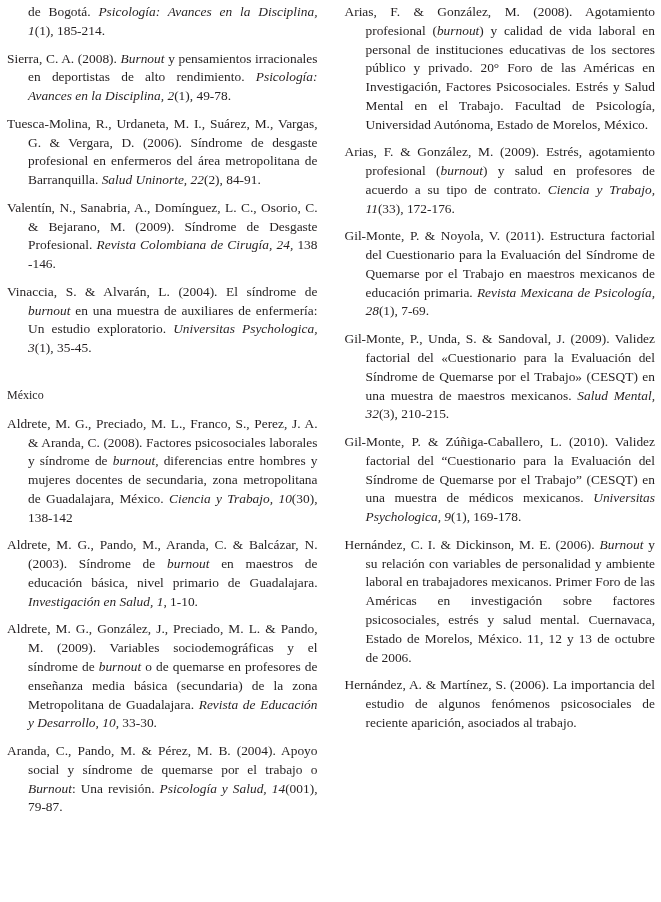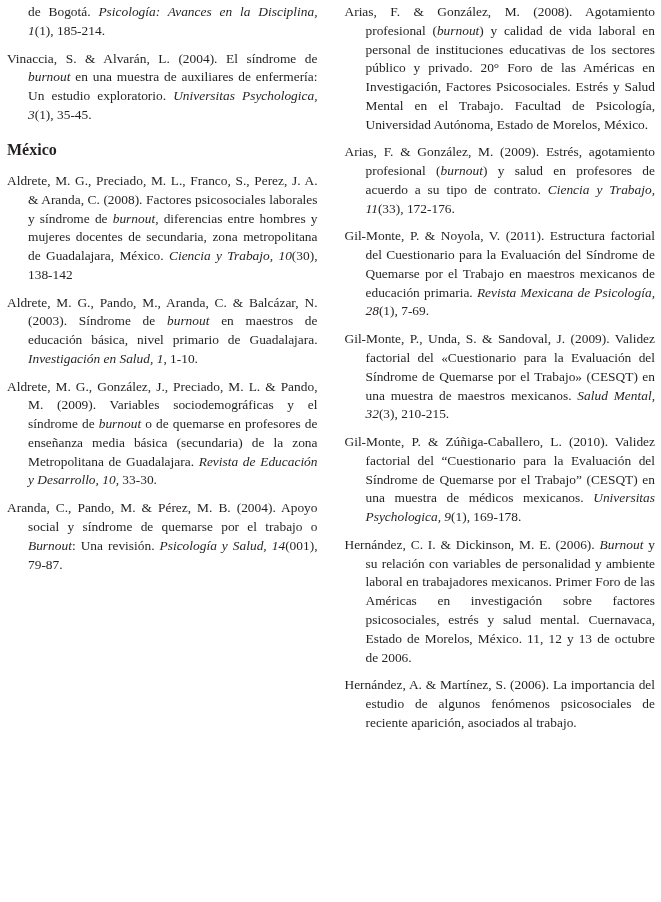--- a/index.html
+++ b/index.html
@@ -25,33 +25,36 @@
   .ref {
     margin: 0 0 9px 0;
     padding-left: 21px;
     text-indent: -21px;
     text-align: justify;
     hyphens: auto;
     -webkit-hyphens: auto;
   }
   .ref.cont { text-indent: 0; }
   .section-heading {
-    font-size: 16px;
-    font-weight: bold;
-    margin: 14px 0 11px 0;
+    font-size: 12px;
+    font-weight: normal;
+    margin: 29px 0 11px 0;
     color: #231f20;
   }
   em { font-style: italic; }
 </style>
 </head>
 <body>
 
 <div class="page">
   <div class="column">
       <p class="ref cont"><span>de Bogotá. </span><em>Psicología: Avances en la Disciplina, 1</em><span>(1), 185-214.</span></p>
+      <p class="ref"><span>Sierra, C. A. (2008). </span><em>Burnout</em><span> y pensamientos irracionales en deportistas de alto rendimiento. </span><em>Psicología: Avances en la Disciplina, 2</em><span>(1), 49-78.</span></p>
+      <p class="ref"><span>Tuesca-Molina, R., Urdaneta, M. I., Suárez, M., Vargas, G. &amp; Vergara, D. (2006). Síndrome de desgaste profesional en enfermeros del área metropolitana de Barranquilla. </span><em>Salud Uninorte, 22</em><span>(2), 84-91.</span></p>
+      <p class="ref"><span>Valentín, N., Sanabria, A., Domínguez, L. C., Osorio, C. &amp; Bejarano, M. (2009). Síndrome de Desgaste Profesional. </span><em>Revista Colombiana de Cirugía, 24,</em><span> 138 -146.</span></p>
       <p class="ref"><span>Vinaccia, S. &amp; Alvarán, L. (2004). El síndrome de </span><em>burnout</em><span> en una muestra de auxiliares de enfermería: Un estudio exploratorio. </span><em>Universitas Psychologica, 3</em><span>(1), 35-45.</span></p>
       <h2 class="section-heading">México</h2>
       <p class="ref"><span>Aldrete, M. G., Preciado, M. L., Franco, S., Perez, J. A. &amp; Aranda, C. (2008). Factores psicosociales laborales y síndrome de </span><em>burnout</em><span>, diferencias entre hombres y mujeres docentes de secundaria, zona metropolitana de Guadalajara, México. </span><em>Ciencia y Trabajo, 10</em><span>(30), 138-142</span></p>
       <p class="ref"><span>Aldrete, M. G., Pando, M., Aranda, C. &amp; Balcázar, N. (2003). Síndrome de </span><em>burnout</em><span> en maestros de educación básica, nivel primario de Guadalajara. </span><em>Investigación en Salud, 1</em><span>, 1-10.</span></p>
       <p class="ref"><span>Aldrete, M. G., González, J., Preciado, M. L. &amp; Pando, M. (2009). Variables sociodemográficas y el síndrome de </span><em>burnout</em><span> o de quemarse en profesores de enseñanza media básica (secundaria) de la zona Metropolitana de Guadalajara. </span><em>Revista de Educación y Desarrollo, 10</em><span>, 33-30.</span></p>
       <p class="ref"><span>Aranda, C., Pando, M. &amp; Pérez, M. B. (2004). Apoyo social y síndrome de quemarse por el trabajo o </span><em>Burnout</em><span>: Una revisión. </span><em>Psicología y Salud, 14</em><span>(001), 79-87.</span></p>
     </div>
   <div class="column">
       <p class="ref"><span>Arias, F. &amp; González, M. (2008). Agotamiento profesional (</span><em>burnout</em><span>) y calidad de vida laboral en personal de instituciones educativas de los sectores público y privado. 20° Foro de las Américas en Investigación, Factores Psicosociales. Estrés y Salud Mental en el Trabajo. Facultad de Psicología, Universidad Autónoma, Estado de Morelos, México.</span></p>
       <p class="ref"><span>Arias, F. &amp; González, M. (2009). Estrés, agotamiento profesional (</span><em>burnout</em><span>) y salud en profesores de acuerdo a su tipo de contrato. </span><em>Ciencia y Trabajo, 11</em><span>(33), 172-176.</span></p>

